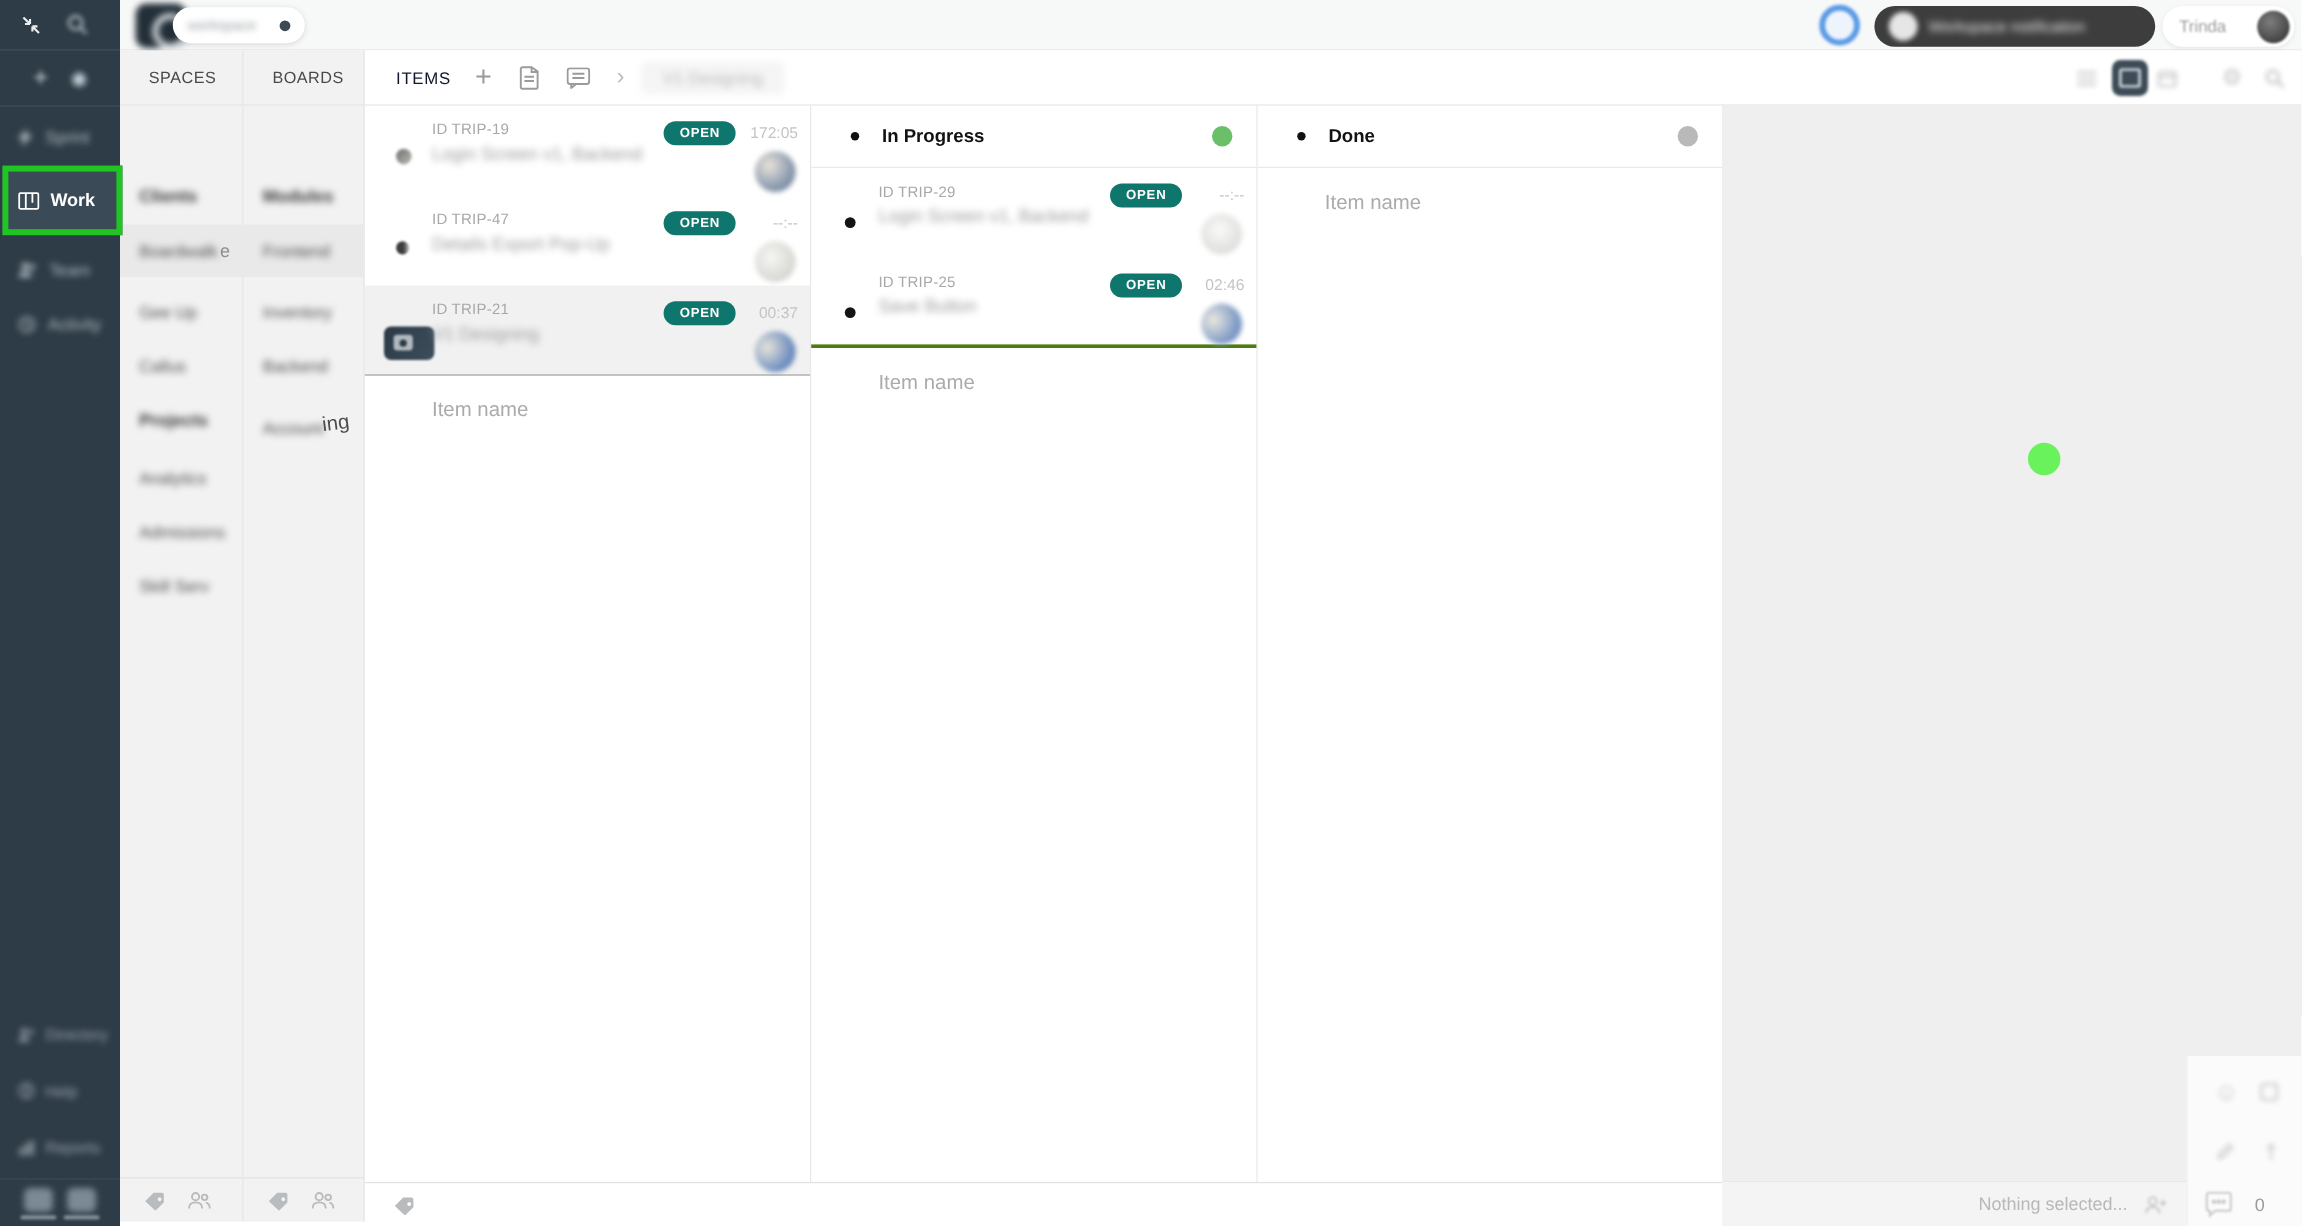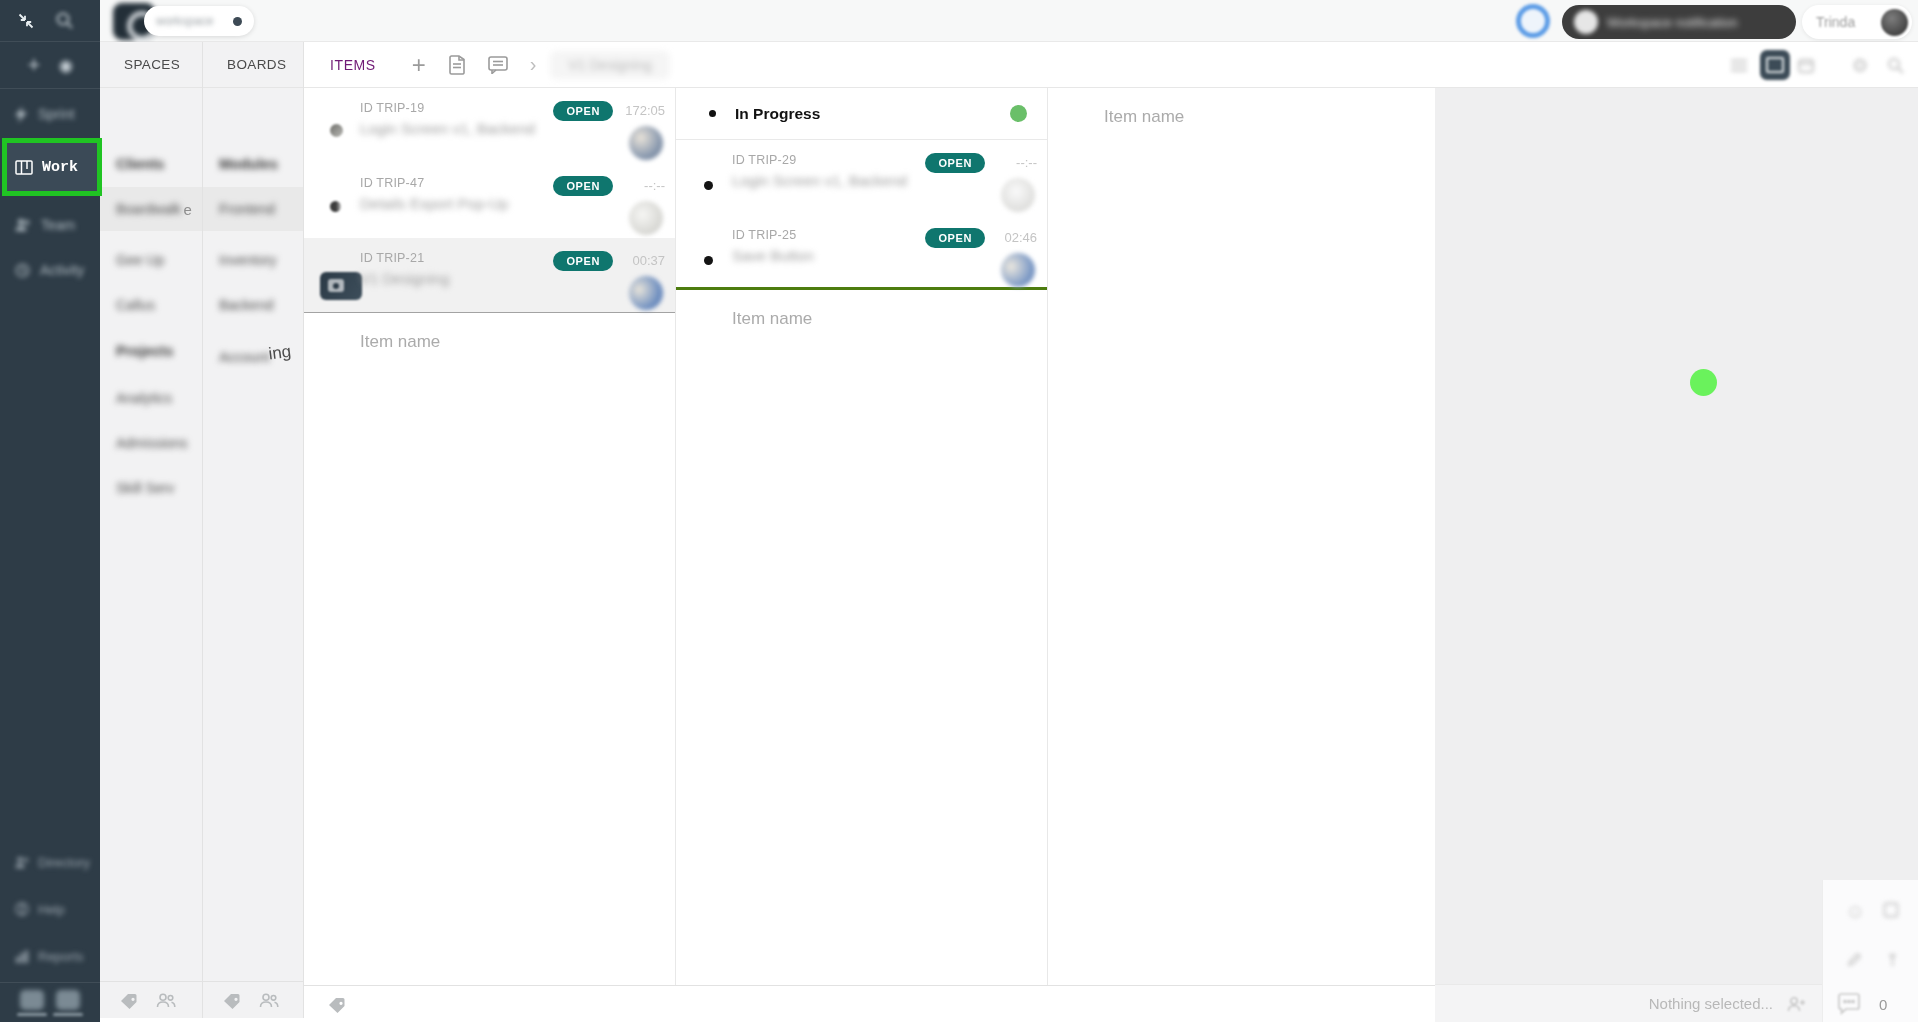--- a/index.html
+++ b/index.html
@@ -9,21 +9,21 @@
   .b1 { filter:blur(1px); } .b2 { filter:blur(2px); } .b25 { filter:blur(2.5px); }
 
   
   .rail { position:absolute; left:0; top:0; width:100px; height:1022px; background:#2e3c47; z-index:5; }
   .rail-top { position:absolute; top:0; left:0; right:0; height:42px; border-bottom:1px solid rgba(255,255,255,.09); }
   .rail-actions { position:absolute; top:42px; left:0; right:0; height:47px; border-bottom:1px solid rgba(255,255,255,.09); }
   .ric { position:absolute; display:flex; align-items:center; justify-content:center; color:#c7d0d6; }
   .rail-item { position:absolute; left:0; right:0; height:36px; display:flex; align-items:center; padding-left:15px; gap:10px; color:#aeb9c0; font-size:14px; }
   .rail-item svg { flex:0 0 auto; }
   .work-box { position:absolute; left:2px; top:138px; width:100px; height:58px; border:5px solid #20c423; background:#3b4a57; display:flex; align-items:center; padding-left:8px; gap:9px; }
-  .work-box .lbl { color:#ffffff; font-weight:700; font-size:15px;font-family:Liberation Mono, monospace; }
+  .work-box .lbl { color:#ffffff; font-weight:700; font-size:15px; }
   .rail-bottom-item { position:absolute; left:0; right:0; height:30px; display:flex; align-items:center; padding-left:15px; gap:9px; color:#97a2ab; font-size:13px; }
   .rail-foot { position:absolute; bottom:0; left:0; right:0; height:40px; border-top:1px solid rgba(255,255,255,.09); }
   .rail-foot .blob { position:absolute; top:7px; width:24px; height:20px; background:#7b8a94; border-radius:5px; filter:blur(2.5px); }
   .rail-foot .bar { position:absolute; top:30px; width:30px; height:3px; background:#8b99a2; border-radius:2px; filter:blur(1.5px); }
 
   
   .topbar { position:absolute; left:100px; top:0; width:1818px; height:42px; background:#f7f8f8; border-bottom:1px solid #e9e9e9; }
   .logo { position:absolute; left:13px; top:3px; width:42px; height:37px; background:#232f38; border-radius:9px; filter:blur(2.5px); }
   .logo::after { content:""; position:absolute; left:14px; top:8px; width:20px; height:20px; border:5px solid #cfd4d8; border-radius:50%; }
   .ws-pill { position:absolute; left:44px; top:6px; width:110px; height:30px; background:#fff; border-radius:15px; box-shadow:0 1px 5px rgba(0,0,0,.13); display:flex; align-items:center; padding:0 12px; }
@@ -46,21 +46,21 @@
   .p-item .plbl { filter:blur(3px); white-space:nowrap; }
   .p-item.hd .plbl { font-weight:700; color:#353535; font-size:14.5px; }
   .p-item.sel { background:#e9e9e9; }
   .p-item .suffix { margin-left:2px; color:#8f8f8f; font-size:15px; }
   .p-item .ghost-suffix { display:inline-block; margin-left:-1px; color:#4c4c4c; font-size:17px; transform:rotate(-7deg) translateY(-4px); }
   .panel-foot, .main-foot { position:absolute; bottom:0; left:0; right:0; height:37px; border-top:1px solid #e2e2e2; display:flex; align-items:center; padding-left:20px; gap:18px; color:#b9bcbe; }
 
   
   .main { position:absolute; left:304px; top:42px; right:483px; bottom:0; background:#ffffff; }
   .items-bar { height:46px; border-bottom:1px solid #e7e7e7; display:flex; align-items:center; padding-left:26px; }
-  .items-bar .title { font-size:14px; letter-spacing:.6px; color:#701a75; margin-right:36px; }
+  .items-bar .title { font-size:14px; letter-spacing:.6px; color:#0f172a; margin-right:20px; }
   .ib-ic { color:#9b9b9b; margin-right:22px; display:flex; align-items:center; }
   .chev { color:#bdbdbd; font-size:20px; margin-right:14px; }
   .crumb { background:#f5f5f5; border-radius:6px; padding:6px 18px; color:#b9b9b9; font-size:14px; filter:blur(3px); }
   .kanban { position:absolute; left:0; right:0; top:46px; bottom:37px; display:flex; }
   .kcol { height:100%; }
   .kcol.c1, .kcol.c2 { width:372px; border-right:1px solid #e8e8e8; }
   .kcol.c3 { flex:1; }
   .kcol-head { height:52px; border-bottom:1px solid #e9e9e9; display:flex; align-items:center; }
   .khead-bullet { width:7px; height:7px; border-radius:50%; background:#111; margin-left:33px; }
   .khead-title { margin-left:19px; font-weight:700; font-size:15.5px; color:#121212; }
@@ -353,20 +353,25 @@
         <div class="kcard-id">ID TRIP-25</div>
         <div class="kcard-title">Save Button</div>
         <span class="badge">OPEN</span>
         <span class="ktime">02:46</span>
         <span class="avatar av5"></span>
       </article>
       <div class="krow-placeholder">Item name</div>
     </section>
 
     <section class="kcol c3">
+      <div class="kcol-head">
+        <span class="khead-bullet"></span>
+        <span class="khead-title">Done</span>
+        <span class="khead-dot" style="background:#b9b9b9;"></span>
+      </div>
       <div class="krow-placeholder">Item name</div>
     </section>
   </div>
 
   <div class="main-foot" style="padding-left:24px;">
     <svg width="18" height="18" viewBox="0 0 18 18" fill="#b9bcbe">
         <path d="M1 10 L8 3 h7 a1.5 1.5 0 0 1 1.5 1.5 V11 L9.5 18 Z M13 6.8 a1.6 1.6 0 1 0 0.01 0 Z" fill-rule="evenodd"></path>
       </svg>
   </div>
 </div>

